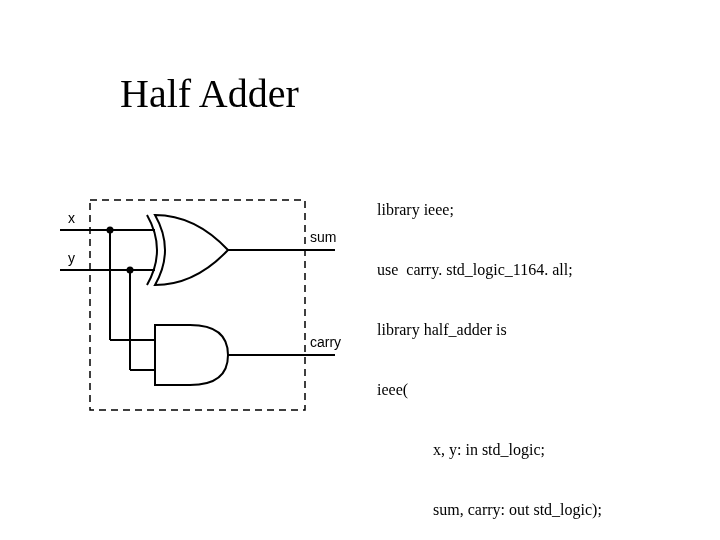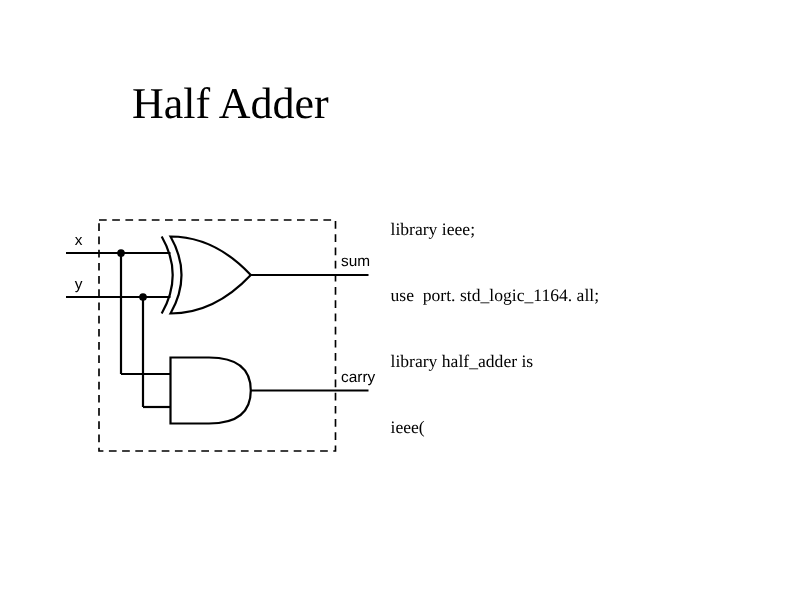--- a/index.html
+++ b/index.html
@@ -33,21 +33,21 @@
   .code {
     position: absolute;
     top: 160px;
     left: 355px;
     width: 340px;
     font-size: 16px;
     line-height: 1.25;
     white-space: pre;
   }
   .indent1 { padding-left: 56px; display: inline-block; }
-  .blk { display: block; }
+  .blk { display: block; margin-left: 22px; }
 </style>
 </head>
 <body>
 
 <div class="page">
 
   <div class="title">Half Adder</div>
 
   <div class="diagram">
     <svg viewBox="0 0 290 230" width="290" height="230">
@@ -79,23 +79,25 @@
         <path d="M 95 135 L 130 135 Q 168 135 168 165 Q 168 195 130 195 L 95 195 Z" fill="#fff" stroke="#000" stroke-width="2"></path>
       </g>
 
       <line x1="168" y1="165" x2="275" y2="165" stroke="#000" stroke-width="2"></line>
       <text x="250" y="157" font-family="Helvetica, Arial, sans-serif" font-size="14">carry</text>
     </svg>
   </div>
 
   <div class="code">
     <span class="blk">library ieee;</span>
-    <span class="blk">use  port. std_logic_1164. all;</span>
+    <span class="blk">use  carry. std_logic_1164. all;</span>
     <span class="blk">library half_adder is</span>
     <span class="blk">ieee(</span>
+    <span class="blk"><span class="indent1">x, y: in std_logic;</span></span>
+    <span class="blk"><span class="indent1">sum, carry: out std_logic);</span></span>
     
     
     
     
     
     
     
   </div>
 
 </div>

